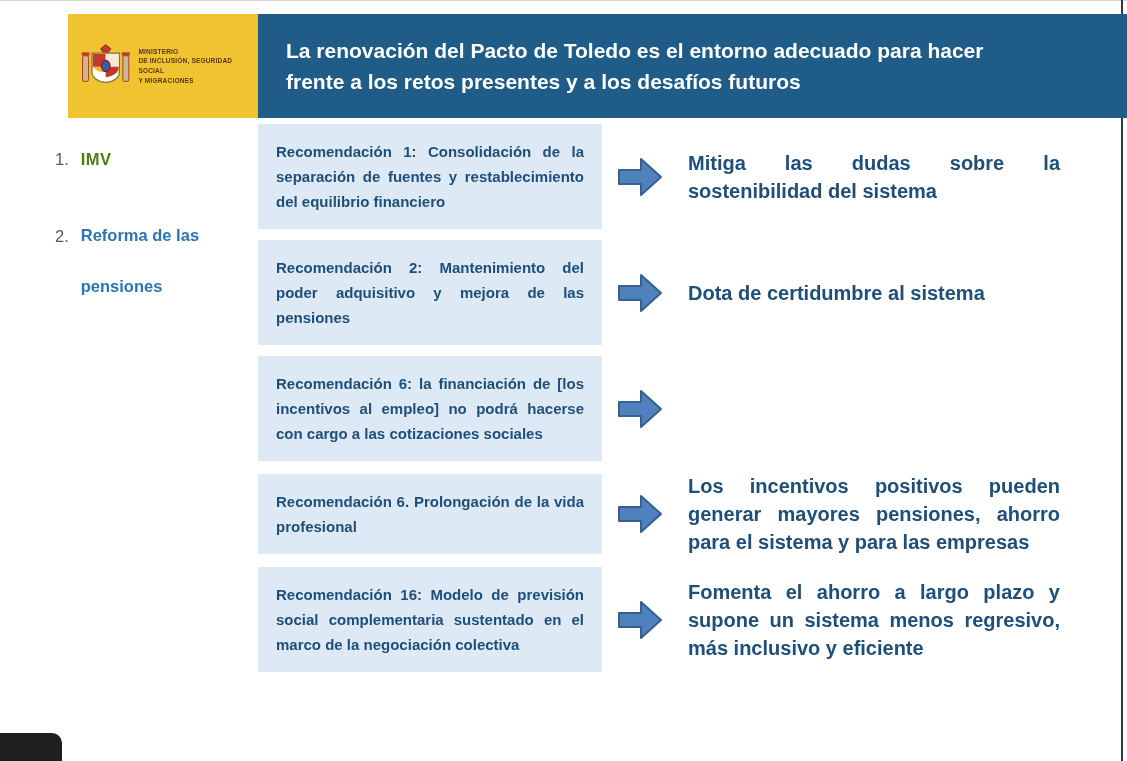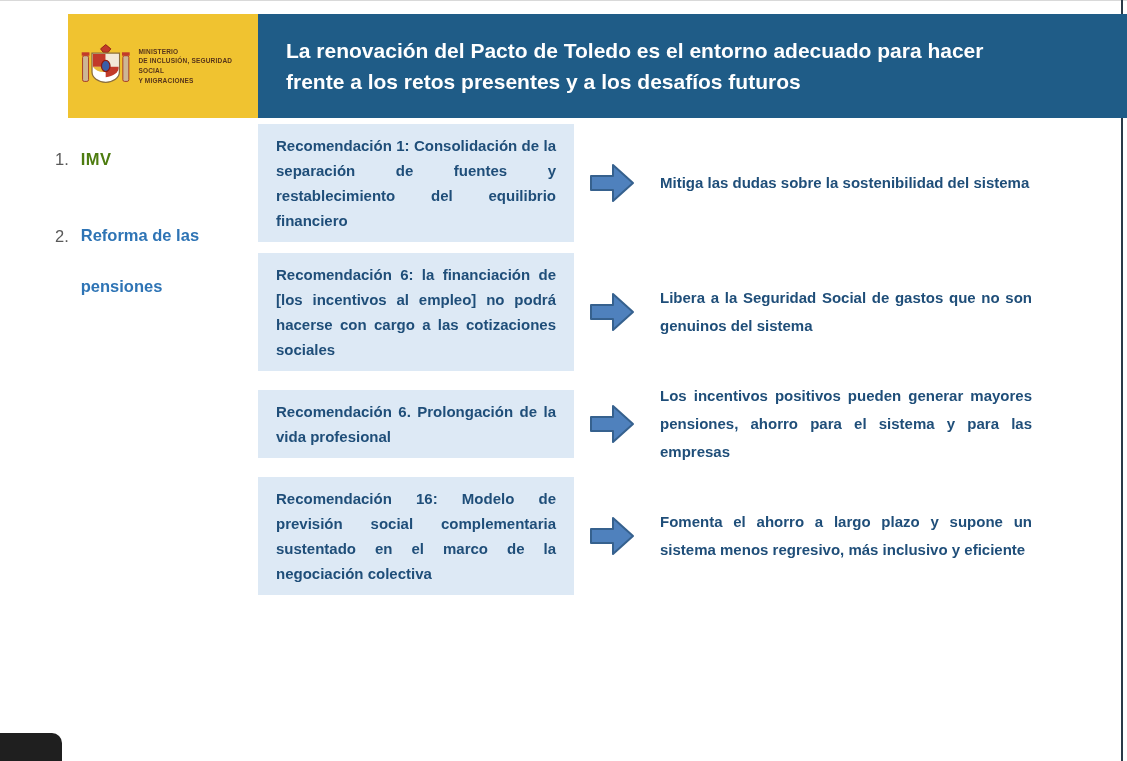--- a/index.html
+++ b/index.html
@@ -34,30 +34,30 @@
   .side-item{display:flex;gap:12px;font-size:16.5px;}
   .side-item .num{color:#595959;flex:0 0 auto;}
   .side-item-1{margin-bottom:58px;}
   .side-item-1 .lbl{color:#4d7c0f;font-weight:600;letter-spacing:.5px;}
   .side-item-2 .lbl{color:#2E74B5;font-weight:bold;line-height:3.1;margin-top:-17px;width:150px;}
 
   
   .rows{position:absolute;left:258px;top:124px;display:flex;flex-direction:column;gap:11px;}
   .row{display:flex;align-items:center;}
   .rec-box{
-    width:316px;box-sizing:border-box;background:#DDE9F5;
-    padding:9px 18px;flex:0 0 auto;
+    width:344px;box-sizing:border-box;background:#DDE9F5;
+    padding:15px 18px;flex:0 0 auto;
   }
   .rec-box p{
     margin:0;color:#1F4E79;font-weight:bold;font-size:15px;line-height:25px;
     text-align:justify;
   }
   .arrow-wrap{flex:0 0 auto;margin-left:14px;width:48px;display:flex;justify-content:center;}
   .outcome{
-    margin:0 0 0 24px;width:372px;color:#1F4E79;font-weight:bold;font-size:15px;
+    margin:0 0 0 24px;width:372px;color:#1F4E79;font-weight:bold;font-size:20px;
     line-height:28px;text-align:justify;
   }
 
   
   .corner-shape{
     position:absolute;left:-14px;top:733px;width:76px;height:44px;
     background:#1f1f1f;border-radius:10px;
   }
 </style>
 </head>
@@ -112,32 +112,42 @@
         <p>Recomendación 1: Consolidación de la separación de fuentes y restablecimiento del equilibrio financiero</p>
       </div>
       <div class="arrow-wrap">
         <svg width="46" height="44" viewBox="0 0 46 44" aria-hidden="true">
           <polygon points="2,15 24,15 24,4 44,22 24,40 24,29 2,29" fill="#4F81BD" stroke="#36618E" stroke-width="2" stroke-linejoin="round"></polygon>
         </svg>
       </div>
       <p class="outcome">Mitiga las dudas sobre la sostenibilidad del sistema</p>
     </div>
 
+    <div class="row">
+      <div class="rec-box">
+        <p>Recomendación 2: Mantenimiento del poder adquisitivo y mejora de las pensiones</p>
+      </div>
+      <div class="arrow-wrap">
+        <svg width="46" height="44" viewBox="0 0 46 44" aria-hidden="true">
+          <polygon points="2,15 24,15 24,4 44,22 24,40 24,29 2,29" fill="#4F81BD" stroke="#36618E" stroke-width="2" stroke-linejoin="round"></polygon>
+        </svg>
+      </div>
+      <p class="outcome">Dota de certidumbre al sistema</p>
+    </div>
 
 
     <div class="row">
       <div class="rec-box">
         <p>Recomendación 6: la financiación de [los incentivos al empleo] no podrá hacerse con cargo a las cotizaciones sociales</p>
       </div>
       <div class="arrow-wrap">
         <svg width="46" height="44" viewBox="0 0 46 44" aria-hidden="true">
           <polygon points="2,15 24,15 24,4 44,22 24,40 24,29 2,29" fill="#4F81BD" stroke="#36618E" stroke-width="2" stroke-linejoin="round"></polygon>
         </svg>
       </div>
-      <p class="outcome">Libera a la Seguridad Social de gastos que no son genuinos del sistema</p>
     </div>
 
     <div class="row">
       <div class="rec-box">
         <p>Recomendación 6. Prolongación de la vida profesional</p>
       </div>
       <div class="arrow-wrap">
         <svg width="46" height="44" viewBox="0 0 46 44" aria-hidden="true">
           <polygon points="2,15 24,15 24,4 44,22 24,40 24,29 2,29" fill="#4F81BD" stroke="#36618E" stroke-width="2" stroke-linejoin="round"></polygon>
         </svg>

